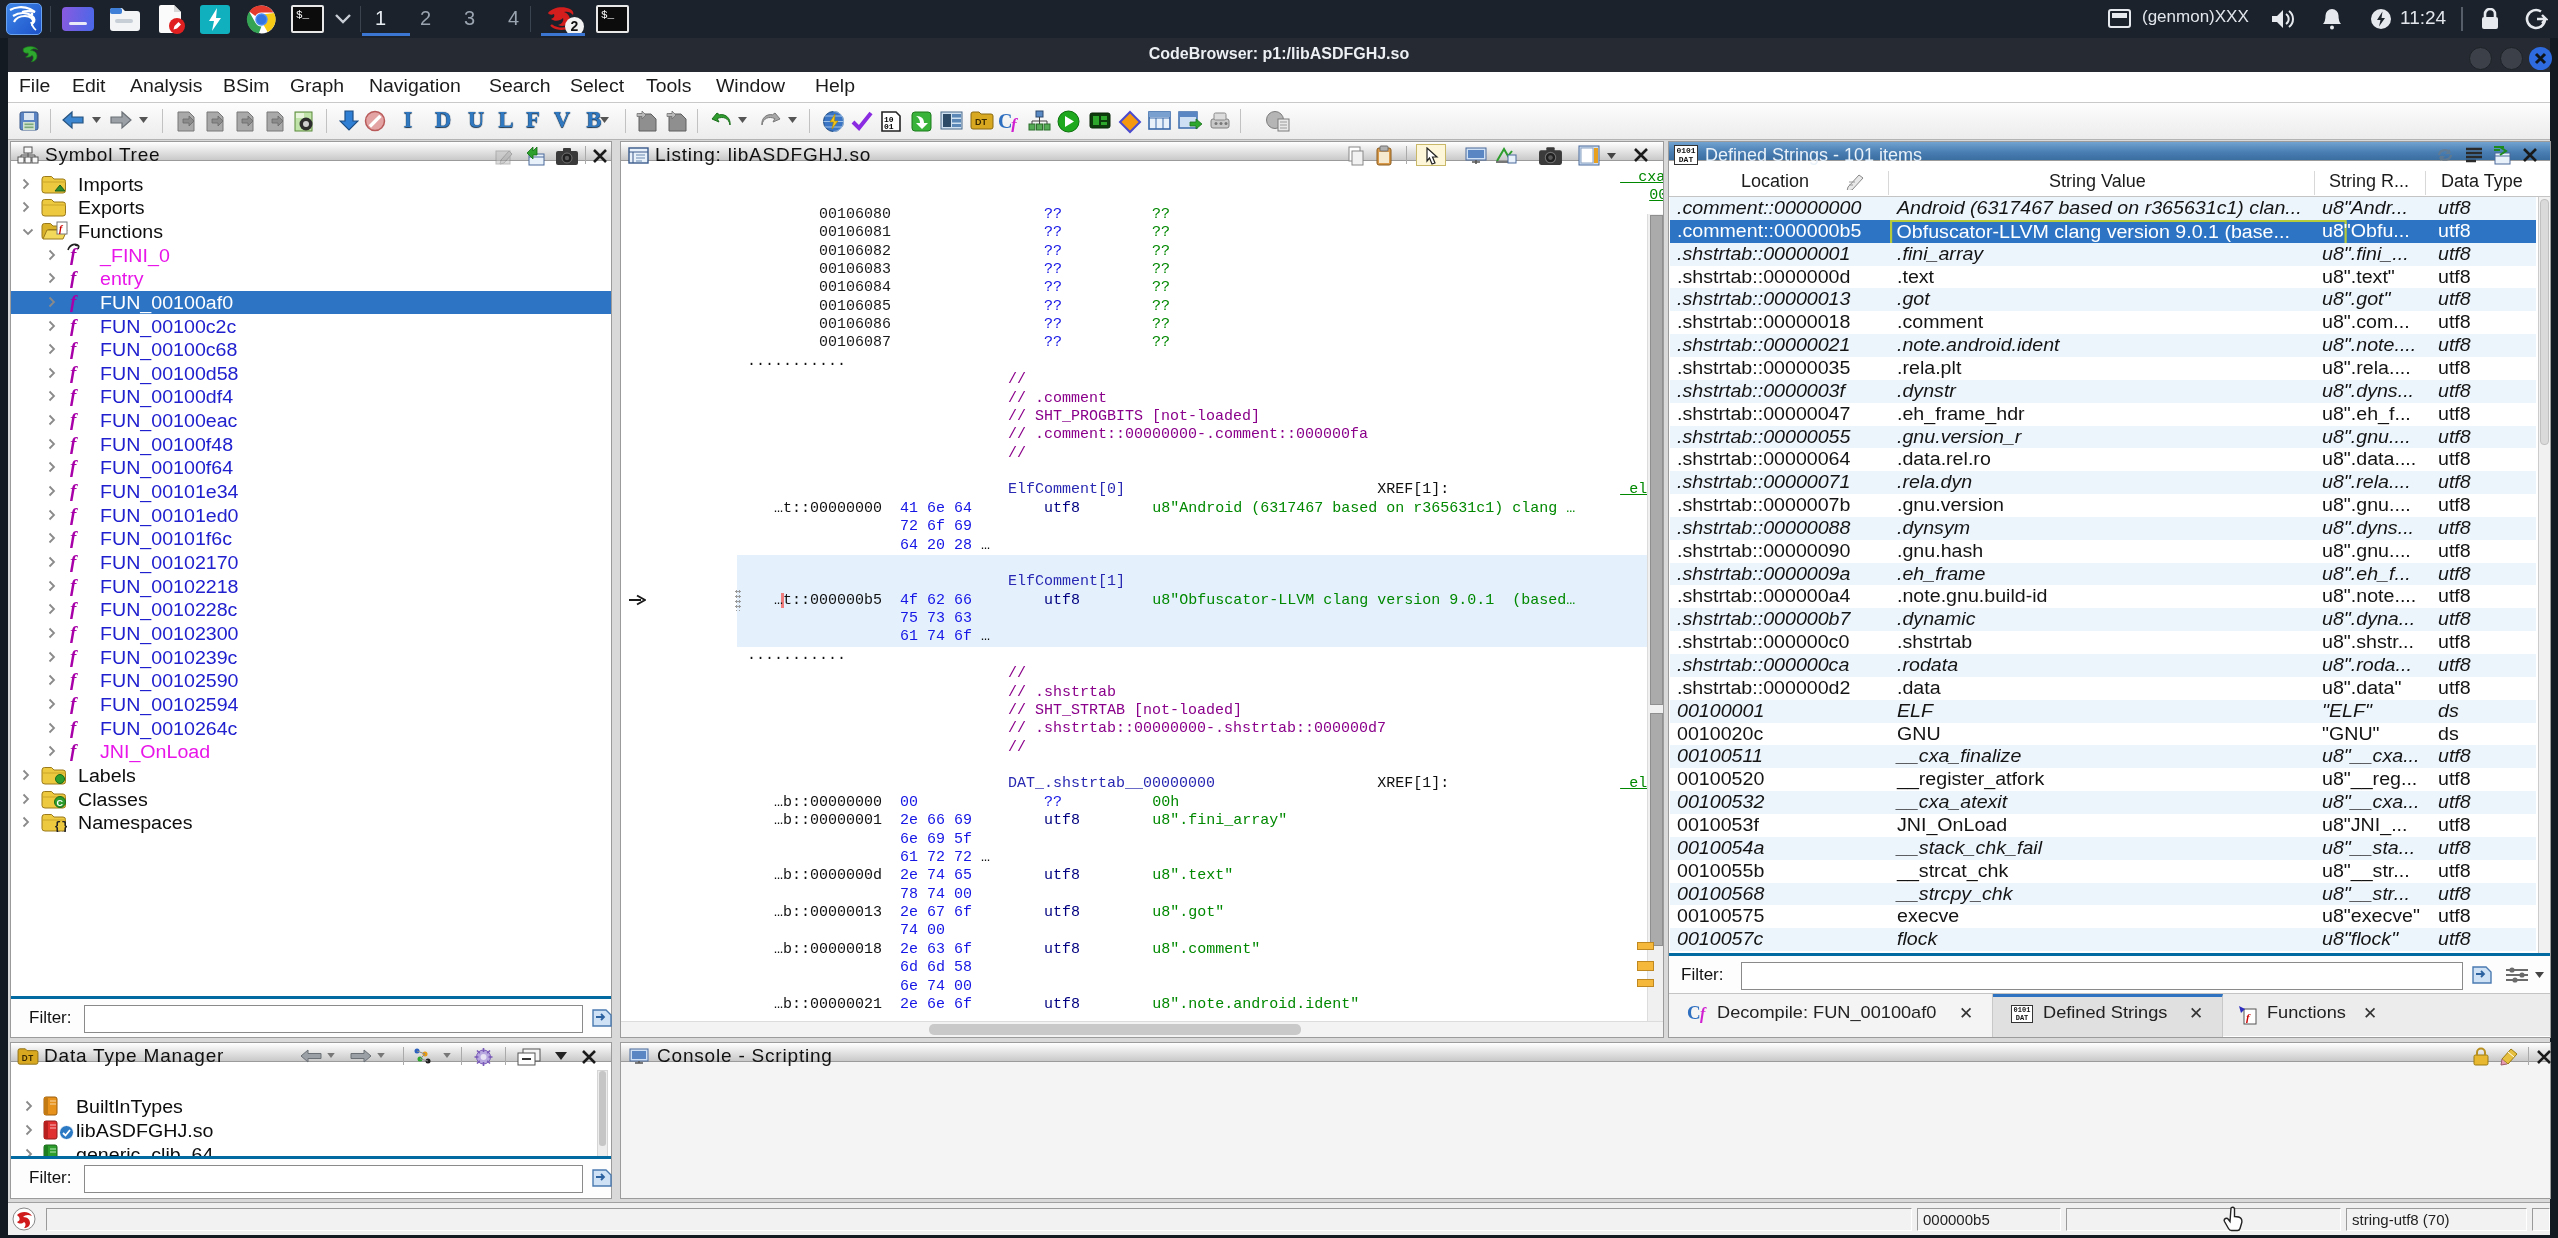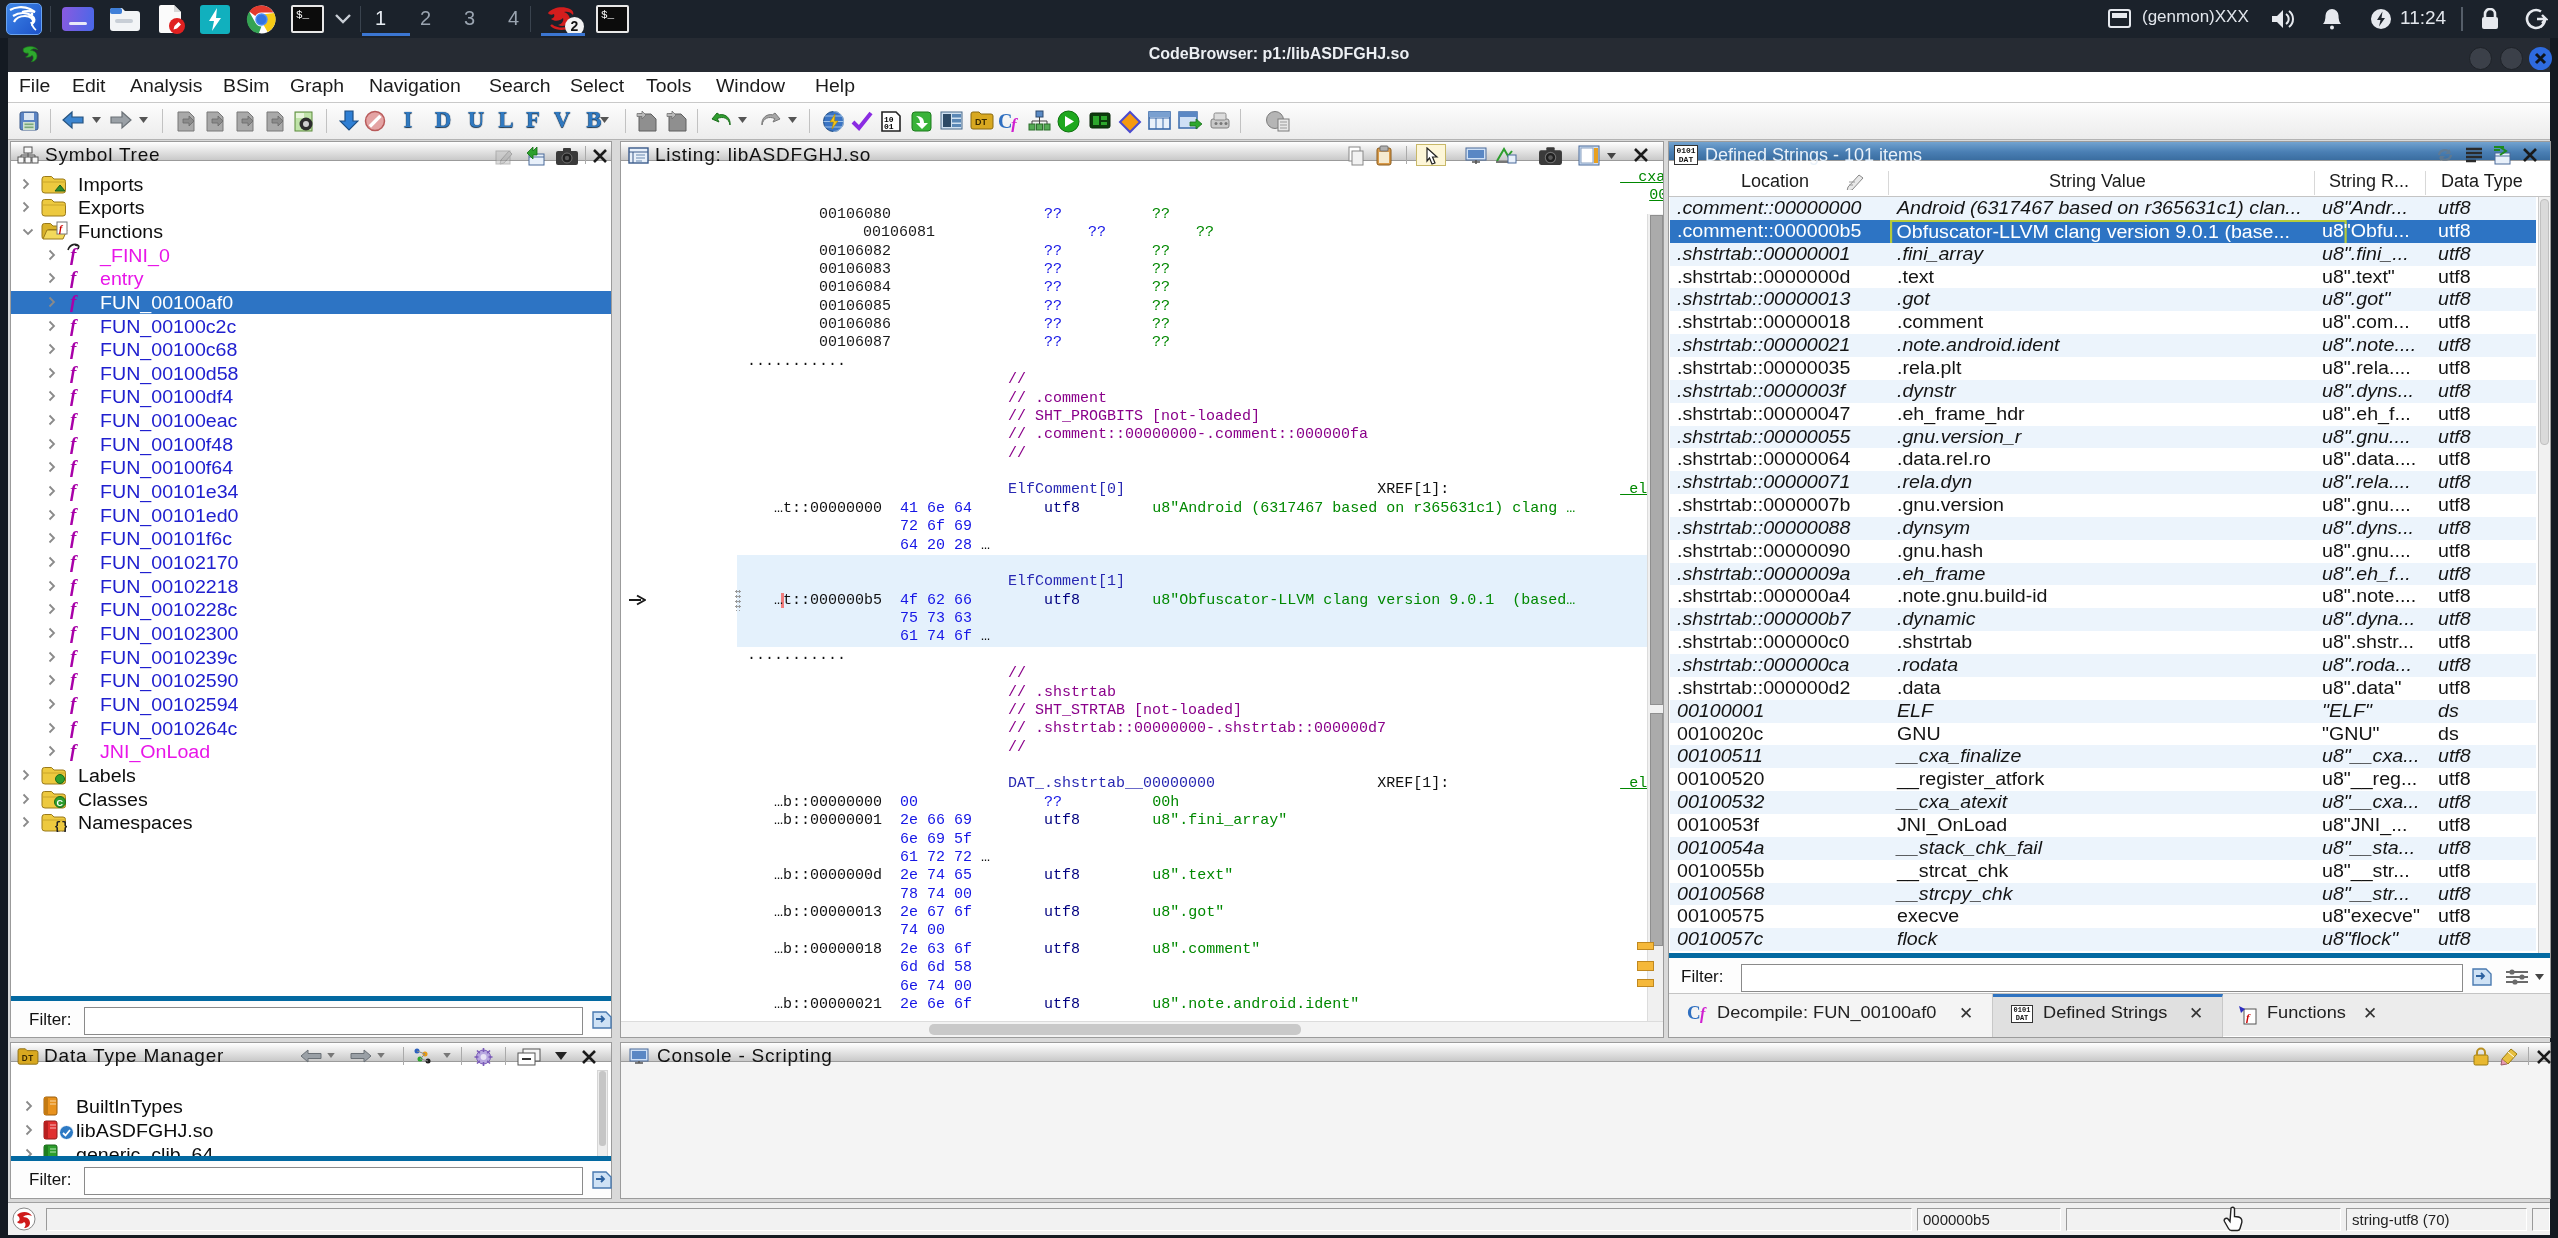--- a/index.html
+++ b/index.html
@@ -13,21 +13,21 @@
 #statusbar { position:absolute; left:8px; top:1202px; width:2542px; height:33px; background:#f0f0f0; border-top:1px solid #a0a0a0; }
 .panel { position:absolute; background:#ffffff; border:1px solid #9b9b9b; }
 .phead { position:absolute; left:0; top:0; right:0; height:19px; background:linear-gradient(#ffffff,#c9c9c9); border-bottom:1px solid #9b9b9b; color:#101010; font-size:19px; letter-spacing:0.8px; }
 .pheadblue { background:linear-gradient(#72a3d0 0%, #4a7fb4 55%, #3a6da0 100%); color:#e9f1f9; letter-spacing:0; }
 .pheadblue .ptitle { font-size:18px; top:3px; }
 .ptitle { position:absolute; top:2px; white-space:nowrap; }
 .mitem { position:absolute; top:4px; color:#1b1b1b; font-size:18px; transform:scaleX(1.08); transform-origin:left; }
 .cell { position:absolute; top:5px; height:23px; background:#f2f2f2; border:1px solid #ffffff; border-top-color:#9a9a9a; border-left-color:#9a9a9a; font-size:15px; color:#222; padding:2px 0 0 5px; }
 .treerow { position:absolute; left:0; white-space:nowrap; font-size:18px; color:#0d0d0d; }
 .treerow > span { transform:scaleX(1.09); transform-origin:left; }
-.filterbar { position:absolute; left:0; right:0; height:41px; background:#fdfdfd; border-top:5px solid #0369a1; }
+.filterbar { position:absolute; left:0; right:0; height:41px; background:#fdfdfd; border-top:3px solid #0369a1; }
 .filterbar .lab { position:absolute; left:18px; top:9px; font-size:17px; color:#111; }
 .finput { position:absolute; top:6px; height:28px; background:#fff; border:1px solid #8a8a8a; }
 pre { font-family:"Liberation Mono", monospace; }
 .trow { position:absolute; left:1px; width:866px; height:23px; font-size:18px; color:#141414; }
 .trow span { position:absolute; top:1px; white-space:nowrap; transform:scaleX(1.09); transform-origin:left; }
 .stripe { background:#ecf4fc;font-style:italic; }
 .selrow { background:#2d74c4; color:#ffffff; }
 svg { display:block; }
 .ticon { position:absolute; top:110px; }
 .tsep { position:absolute; top:109px; width:1px; height:24px; background:#c2c2c2; }
@@ -863,21 +863,21 @@
 <div class="abs" style="left:0;top:27px;width:1042px;height:852px;background:#fff;overflow:hidden;">
 <div class="abs" style="left:116px;top:385.8px;width:930px;height:91.9px;background:#e4f1fc;"></div>
 <svg class="abs" style="left:7px;top:425px;" width="18" height="12" viewBox="0 0 18 12">
         <path d="M1 6 h12 M9 1.5 L17 6 L9 10.5" stroke="#1a1a1a" stroke-width="2" fill="none"></path>
       </svg>
 <div class="abs" style="left:114px;top:420px;width:6px;height:22px;background-image:radial-gradient(circle,#9a9a9a 1px,transparent 1.2px);background-size:3px 5px;"></div>
 <div class="abs" style="left:160px;top:424px;width:3px;height:15px;background:#f07d7d;"></div>
 <pre class="abs" style="left:126px;top:0px;font-size:15px;line-height:18.37px;">                                                                                                 <span style="color:#008800;text-decoration:underline;">__cxa</span>
                                                                                                  <span style="color:#008800;text-decoration:underline;margin-left:29px;">00104</span>
         <span style="color:#1a1a1a;">00106080</span>                 <span style="color:#1515e6;">??</span>          <span style="color:#008800;">??</span>
-        <span style="color:#1a1a1a;margin-left:44px;">00106081</span>                 <span style="color:#1515e6;">??</span>          <span style="color:#008800;">??</span>
+        <span style="color:#1a1a1a;">00106081</span>                 <span style="color:#1515e6;">??</span>          <span style="color:#008800;">??</span>
         <span style="color:#1a1a1a;">00106082</span>                 <span style="color:#1515e6;">??</span>          <span style="color:#008800;">??</span>
         <span style="color:#1a1a1a;">00106083</span>                 <span style="color:#1515e6;">??</span>          <span style="color:#008800;">??</span>
         <span style="color:#1a1a1a;">00106084</span>                 <span style="color:#1515e6;">??</span>          <span style="color:#008800;">??</span>
         <span style="color:#1a1a1a;">00106085</span>                 <span style="color:#1515e6;">??</span>          <span style="color:#008800;">??</span>
         <span style="color:#1a1a1a;">00106086</span>                 <span style="color:#1515e6;">??</span>          <span style="color:#008800;">??</span>
         <span style="color:#1a1a1a;">00106087</span>                 <span style="color:#1515e6;">??</span>          <span style="color:#008800;">??</span>
 <span style="color:#101010;">...........</span>
                              <span style="color:#8a008a;">//</span>
                              <span style="color:#8a008a;">// .comment</span>
                              <span style="color:#8a008a;">// SHT_PROGBITS [not-loaded]</span>

